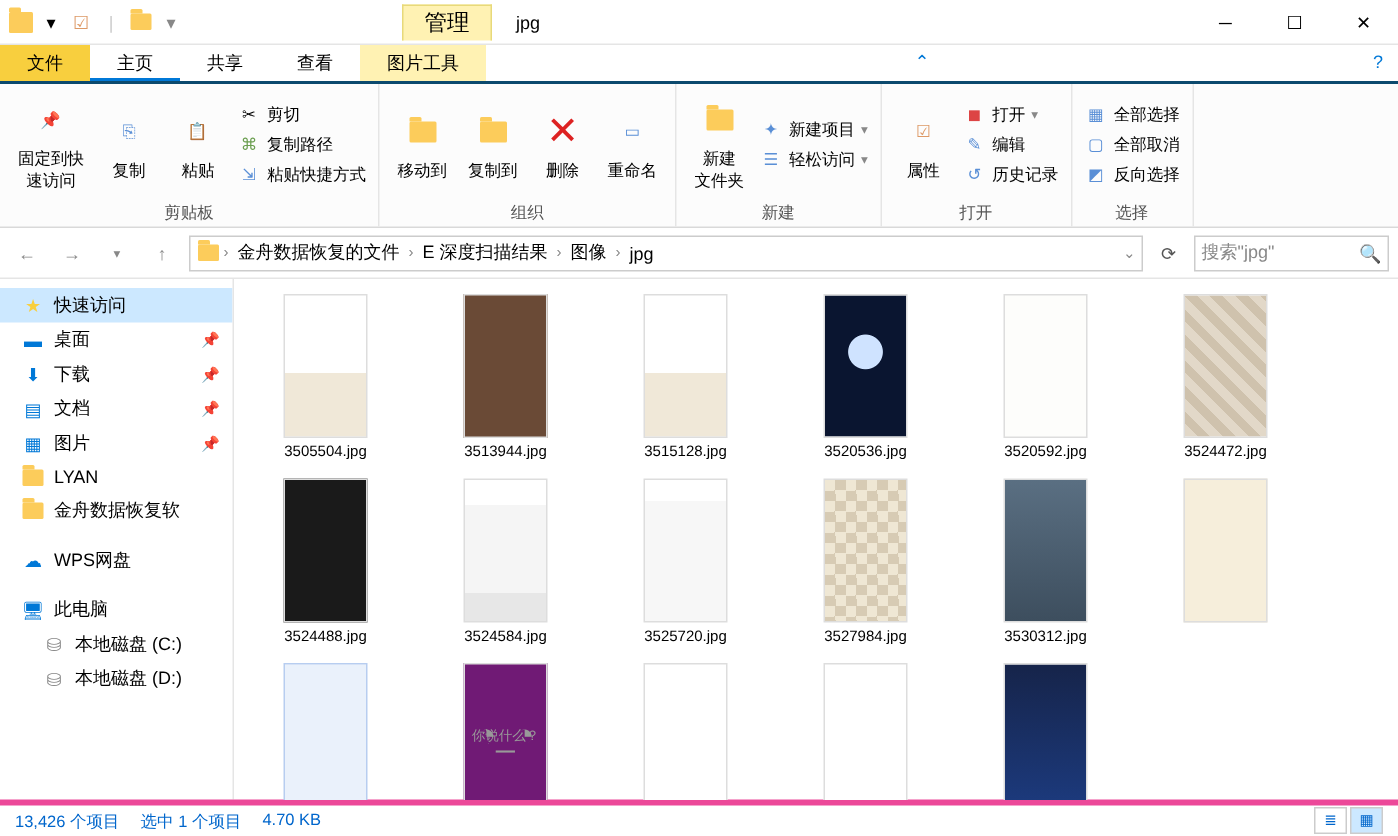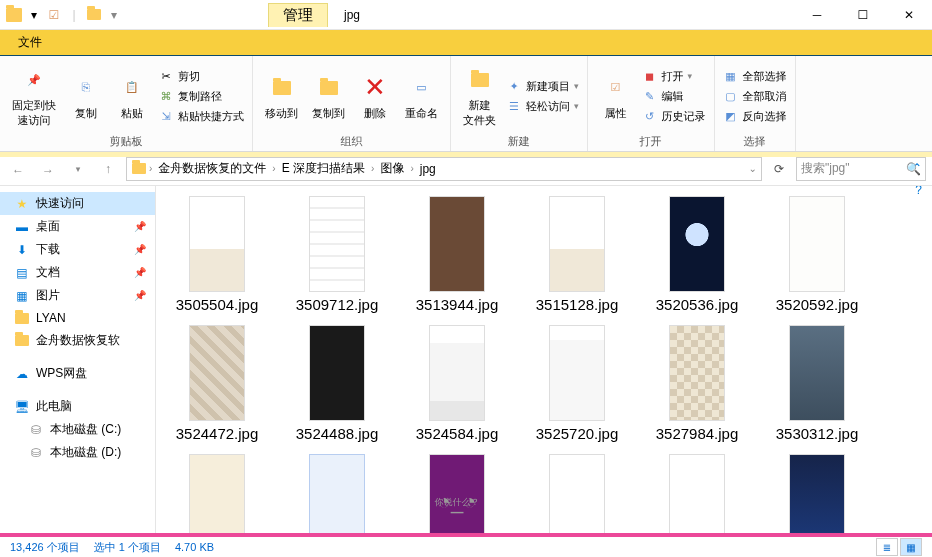--- a/index.html
+++ b/index.html
@@ -10,21 +10,21 @@
 .qat { display: flex; align-items: center; gap: 4px; padding: 0 6px; }
 .qat-ico { width: 16px; height: 16px; display: flex; align-items: center; justify-content: center; }
 .folder-ico { width: 18px; height: 14px; background: #fccc5b; border-radius: 1px; position: relative; }
 .folder-ico::before { content:""; position:absolute; top:-3px; left:0; width:8px; height:3px; background:#fccc5b; border-radius:1px 1px 0 0;}
 .contextual-tab { background:#fff2b3; padding:2px 14px; font-size:15px; margin-left: 140px; border: 1px solid #e8d97a; border-bottom:none;}
 .title-text { margin-left: 16px; font-size: 12px; }
 .win-ctrls { margin-left:auto; display:flex; }
 .win-btn { width:46px; height:30px; display:flex; align-items:center; justify-content:center; font-size:12px; }
 
 
-.tabrow { height: 26px; display:flex; align-items:stretch; border-bottom:5px solid #0c4a6e;flex-direction:column; }
+.tabrow { height: 26px; display:flex; align-items:stretch; border-bottom:2px solid #0c4a6e; }
 .tab { padding: 4px 18px; font-size:12px; cursor:pointer; }
 .tab.file { background:#f8cf3e; }
 .tab.active { border-bottom: 2px solid #0078d7; }
 .tab.contextual { background:#fff2b3; margin-left:0; }
 .help-ico { margin-left:auto; padding:4px 10px; color:#0078d7; }
 
 
 .ribbon { height: 96px; display:flex; border-bottom:1px solid #d9d9d9; background:#fcfcfc; }
 .rgroup { border-right:1px solid #e5e5e5; display:flex; flex-direction:column; align-items:center; justify-content:flex-end; padding:4px 8px 2px; }
 .rgroup-body { flex:1; display:flex; align-items:center; gap:6px; }
@@ -53,21 +53,21 @@
 .sb-ico { width:16px; height:16px; display:inline-flex; align-items:center; justify-content:center; }
 .sb-star { color:#f8cf3e; }
 .sb-blue { color:#0078d7; }
 .sb-folder { color:#fccc5b; }
 .sb-sep { height:10px; }
 
 .content { flex:1; overflow:auto; padding:10px 6px 4px 14px; }
 .grid { display:flex; flex-wrap:wrap; gap:12px 26px; align-content:flex-start; }
 .file-item { width:94px; display:flex; flex-direction:column; align-items:center; gap:4px; cursor:pointer; }
 .thumb { width:56px; height:96px; background:#f4f4f4; border:1px solid #ddd; display:flex; align-items:center; justify-content:center; overflow:hidden; font-size:9px; color:#999; text-align:center; }
-.fname { font-size:15px; text-align:center; word-break:break-all; max-width:94px; }
+.fname { font-size:10px; text-align:center; word-break:break-all; max-width:94px; }
 
 
 .status { height:24px; border-top:4px solid #ec4899; display:flex; align-items:center; padding:0 10px; gap:14px; font-size:11px; color:#0066cc; }
 .status .right { margin-left:auto; display:flex; gap:2px; }
 .view-btn { width:22px; height:18px; border:1px solid #ccc; display:flex; align-items:center; justify-content:center; font-size:10px; }
 
 
 .content::-webkit-scrollbar { width:16px; }
 .content::-webkit-scrollbar-thumb { background:#c1c1c1; }
 .content::-webkit-scrollbar-track { background:#f1f1f1; }
@@ -341,24 +341,20 @@
       </div>
   </div>
 
   <div class="content">
     <div class="grid" id="file-grid">
         <div class="file-item">
           <div class="thumb t-plant"></div>
           <div class="fname">3505504.jpg</div>
         </div>
         <div class="file-item">
-          <div class="thumb t-list"></div>
-          <div class="fname">3509712.jpg</div>
-        </div>
-        <div class="file-item">
           <div class="thumb t-dog"></div>
           <div class="fname">3513944.jpg</div>
         </div>
         <div class="file-item">
           <div class="thumb t-plant"></div>
           <div class="fname">3515128.jpg</div>
         </div>
         <div class="file-item">
           <div class="thumb t-moon"></div>
           <div class="fname">3520536.jpg</div>

